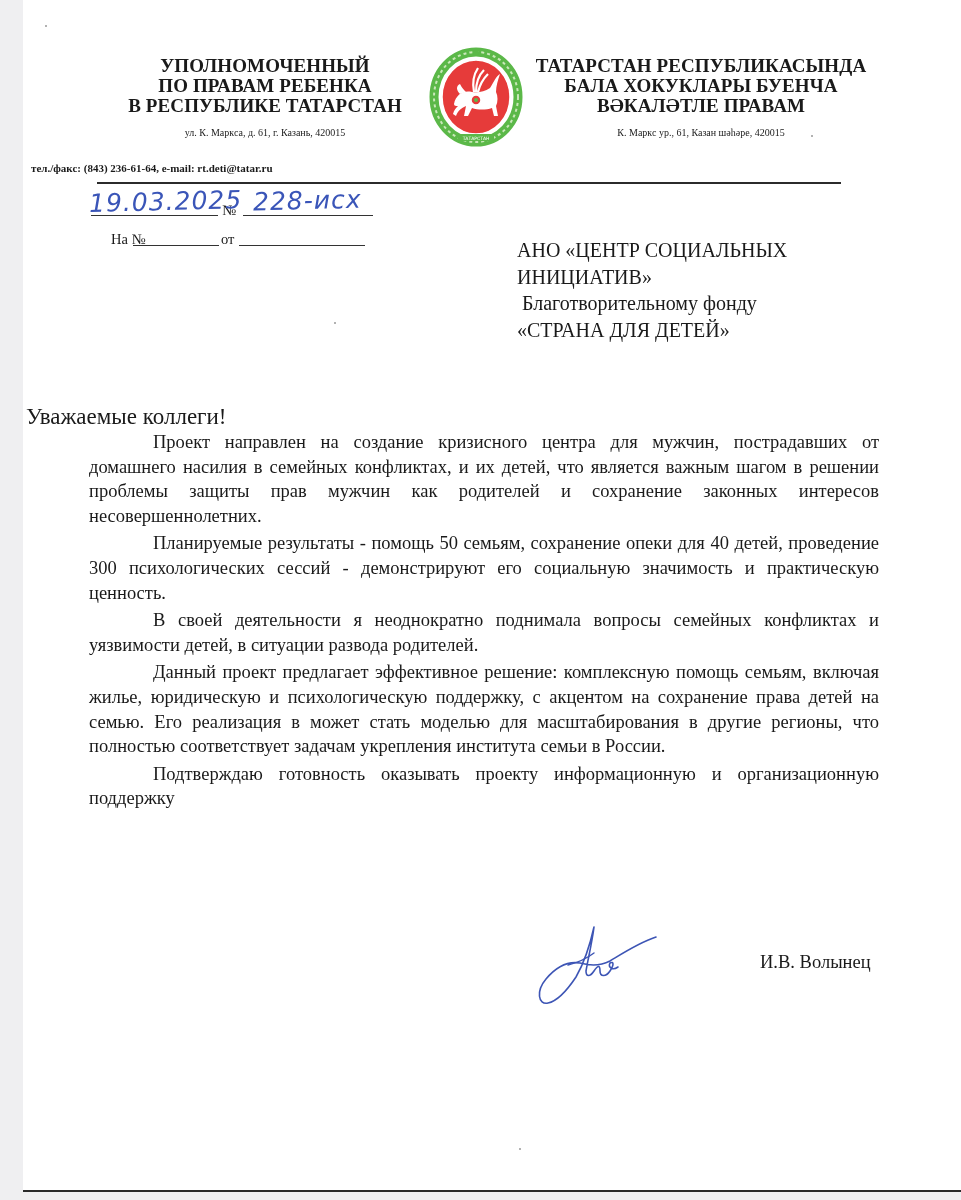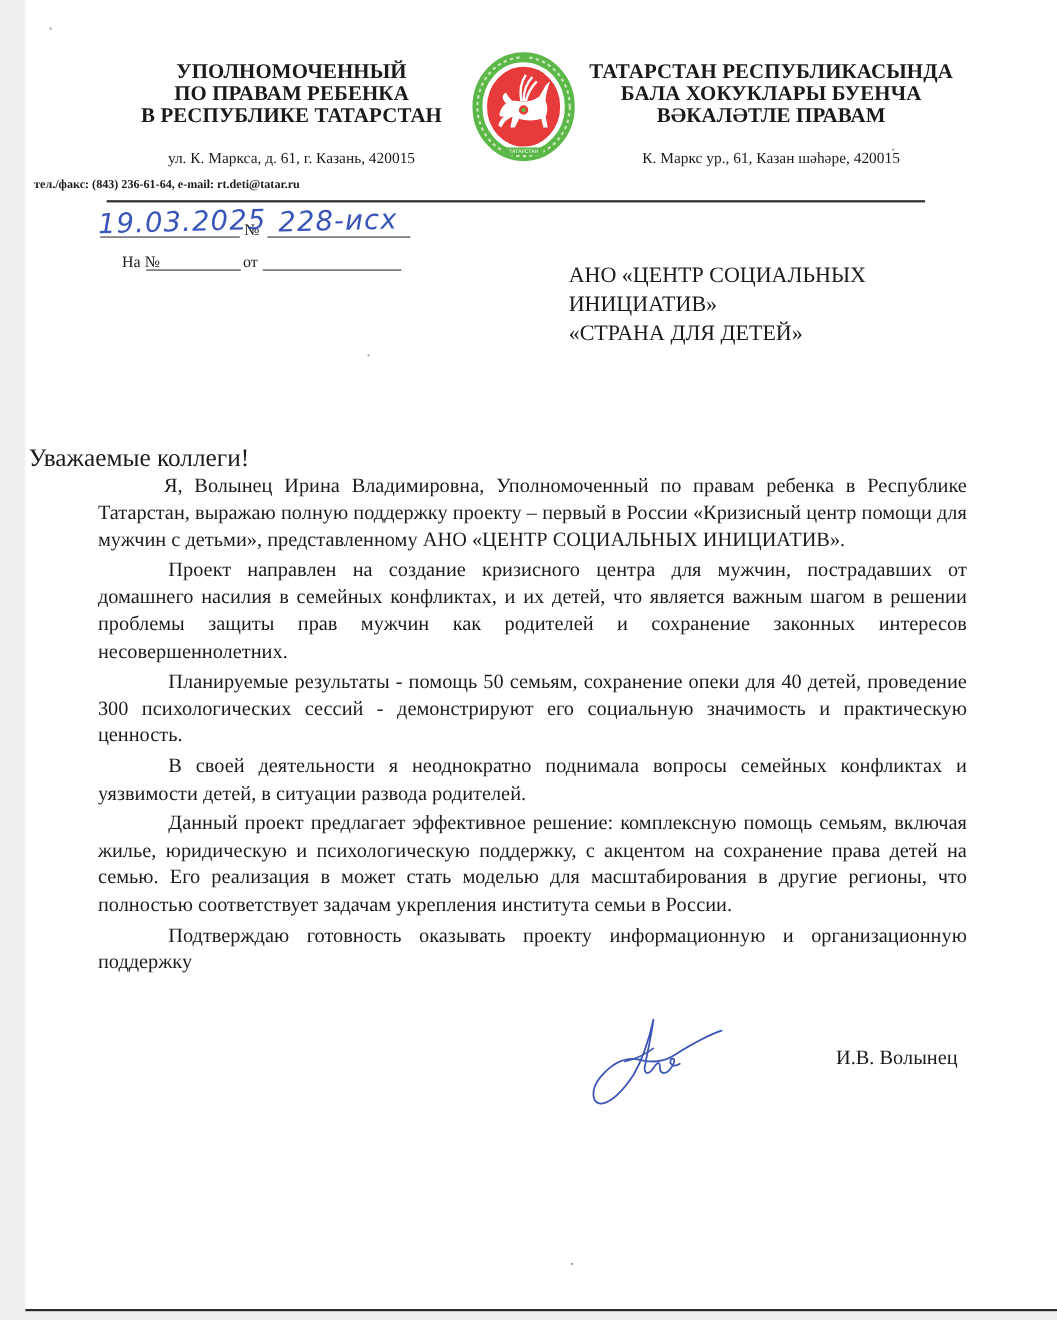--- a/index.html
+++ b/index.html
@@ -25,21 +25,21 @@
     text-align: center;
   }
   .lh-right {
     position: absolute; left: 498px; top: 56px; width: 360px;
     text-align: center;
   }
   .lh-title {
     font-weight: bold; font-size: 19px; line-height: 20px;
     letter-spacing: 0.1px; margin: 0;
   }
-  .lh-addr { font-size: 14px; line-height: 18px; margin-top: 20px; }
+  .lh-addr { font-size: 10px; line-height: 18px; margin-top: 8px; }
   .emblem {
     position: absolute; left: 403px; top: 46px; width: 100px; height: 102px;
   }
   .contacts {
     position: absolute; left: 0; width: 100%; top: 162px;
     font-size: 11px;
     padding-left: 0;
     font-weight: bold;
   }
   .contacts span { position: relative; left: 8px; }
@@ -144,29 +144,29 @@
 
     <div class="lbl" style="left:28px; top:41px;">На №</div>
     <div class="line" style="left:50px; top:55px; width:86px;"></div>
     <div class="lbl" style="left:138px; top:41px;">от</div>
     <div class="line" style="left:156px; top:55px; width:126px;"></div>
   </div>
 
   <div class="addressee">
     <div>АНО «ЦЕНТР СОЦИАЛЬНЫХ</div>
     <div>ИНИЦИАТИВ»</div>
+    <div style="white-space:pre"> Благотворительному фонду</div>
     <div>«СТРАНА ДЛЯ ДЕТЕЙ»</div>
   </div>
 
   <div class="salutation">
     <span>Уважаемые коллеги!</span>
   </div>
 
   <div class="body">
-    <p>Я, Волынец Ирина Владимировна, Уполномоченный по правам ребенка в Республике Татарстан, выражаю полную поддержку проекту – первый в России «Кризисный центр помощи для мужчин с детьми», представленному АНО «ЦЕНТР СОЦИАЛЬНЫХ ИНИЦИАТИВ».</p>
     <p class="ind2">Проект направлен на создание кризисного центра для мужчин, пострадавших от домашнего насилия в семейных конфликтах, и их детей, что является важным шагом в решении проблемы защиты прав мужчин как родителей и сохранение законных интересов несовершеннолетних.</p>
     <p class="ind2">Планируемые результаты - помощь 50 семьям, сохранение опеки для 40 детей, проведение 300 психологических сессий - демонстрируют его социальную значимость и практическую ценность.</p>
     <p class="ind2">В своей деятельности я неоднократно поднимала вопросы семейных конфликтах и уязвимости детей, в ситуации развода родителей.</p>
     <p class="ind2">Данный проект предлагает эффективное решение: комплексную помощь семьям, включая жилье, юридическую и психологическую поддержку, с акцентом на сохранение права детей на семью. Его реализация в может стать моделью для масштабирования в другие регионы, что полностью соответствует задачам укрепления института семьи в России.</p>
     <p class="ind2 tight" style="text-align-last:left">Подтверждаю готовность оказывать проекту информационную и организационную поддержку</p>
   </div>
 
   <div class="signature">
     <svg width="140" height="95" viewBox="0 0 140 95">
       <path d="M128 22 C110 28 92 40 82 46 C70 52 60 50 52 48 C40 46 28 52 18 64 C8 76 10 90 20 88 C30 86 40 74 48 62 C56 48 62 30 66 12 C64 28 60 44 58 56 C58 62 62 62 66 56 C70 50 72 50 72 56 C72 62 78 62 82 56 C86 50 86 46 82 48 C80 52 84 56 90 52" fill="none" stroke="#3d55b5" stroke-width="1.6" stroke-linecap="round" stroke-linejoin="round"></path>

